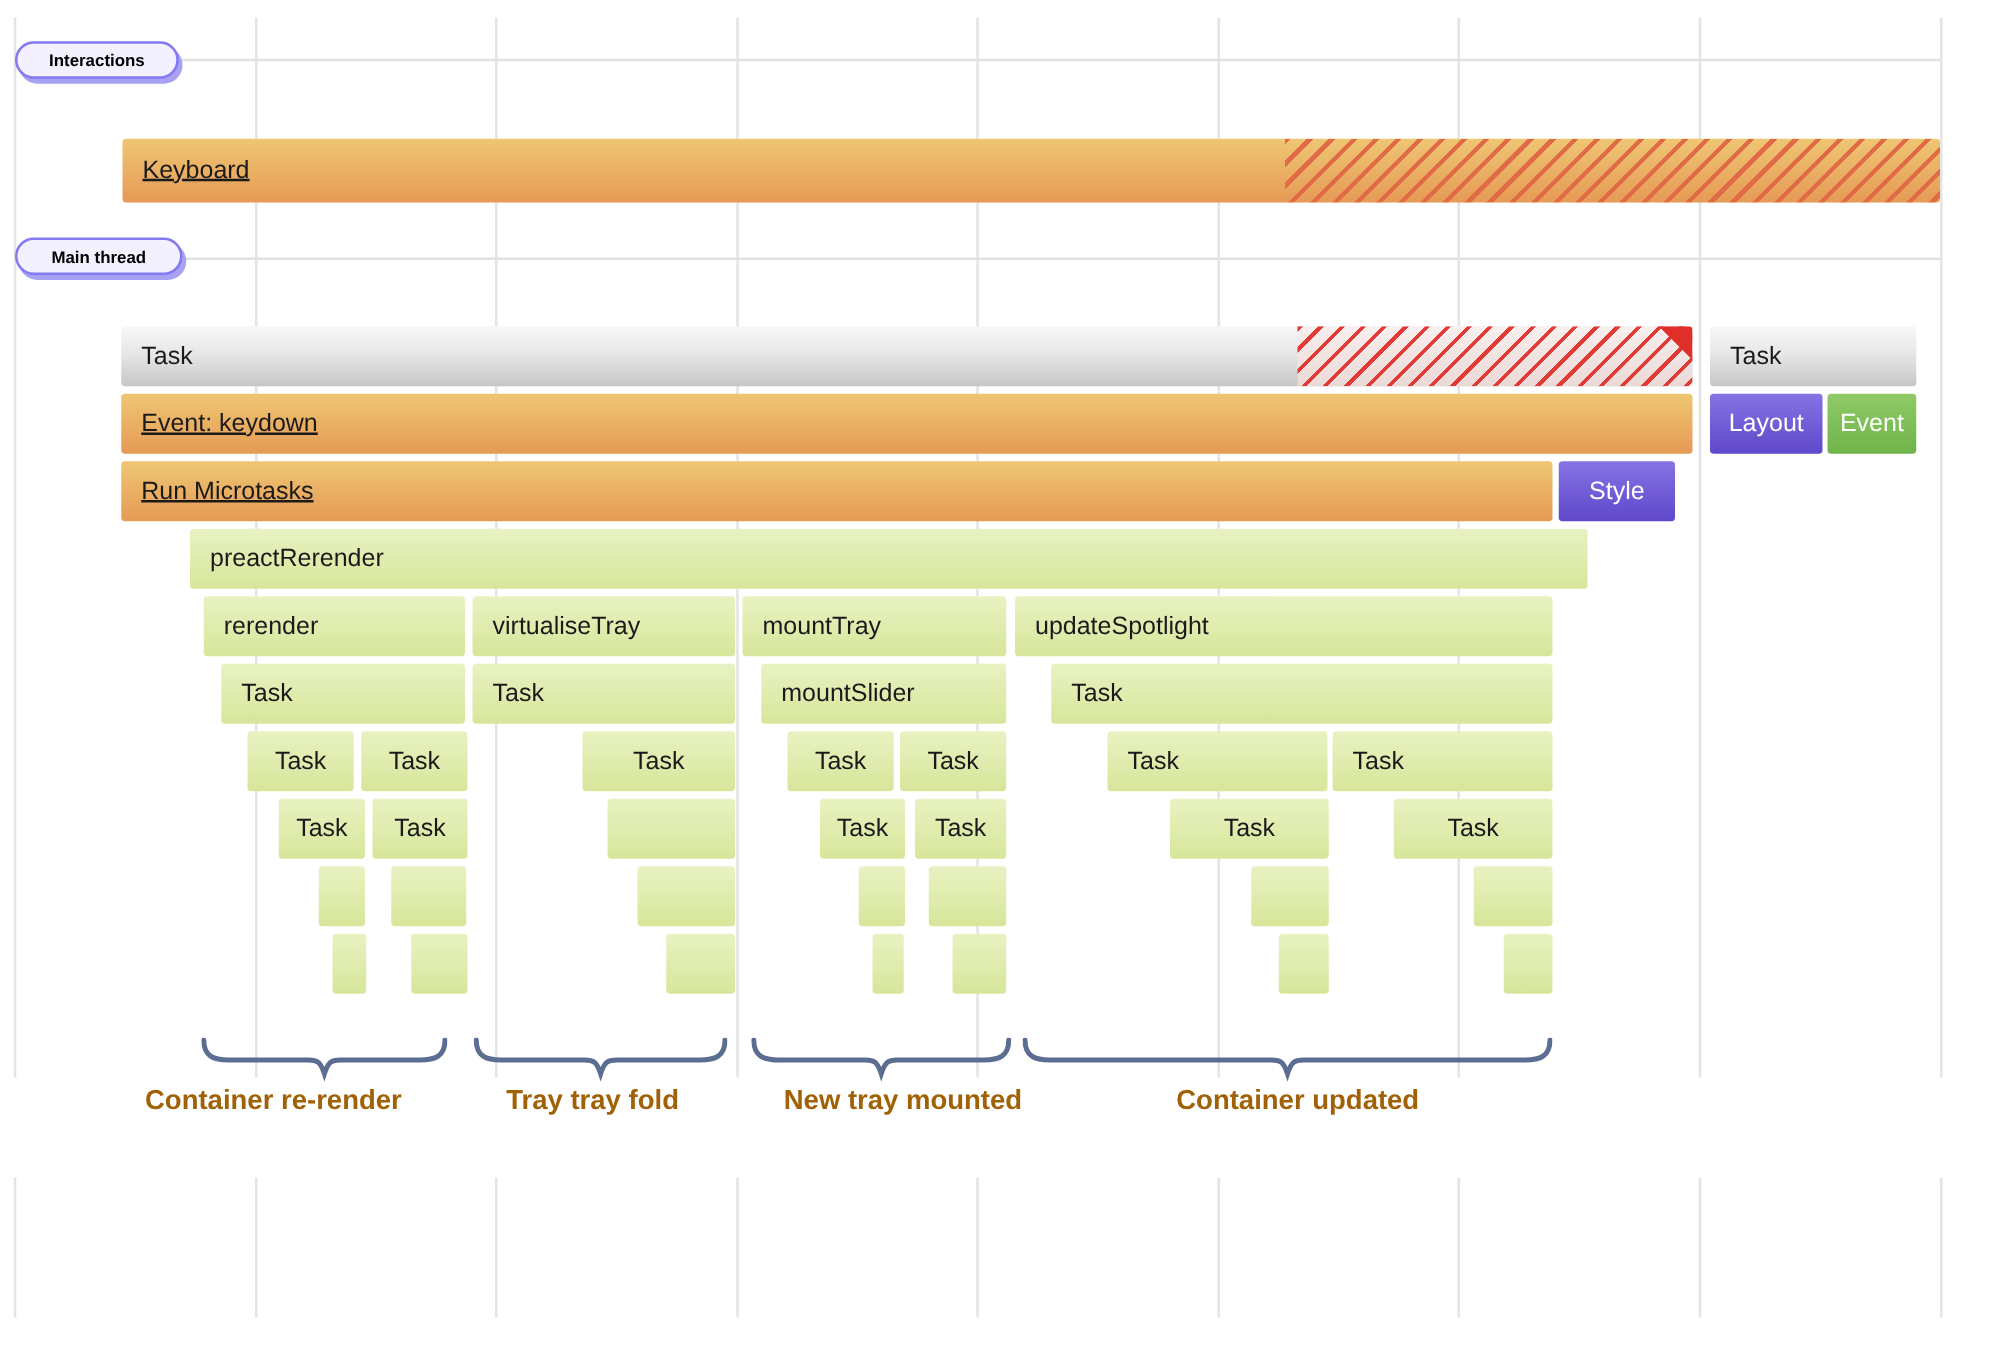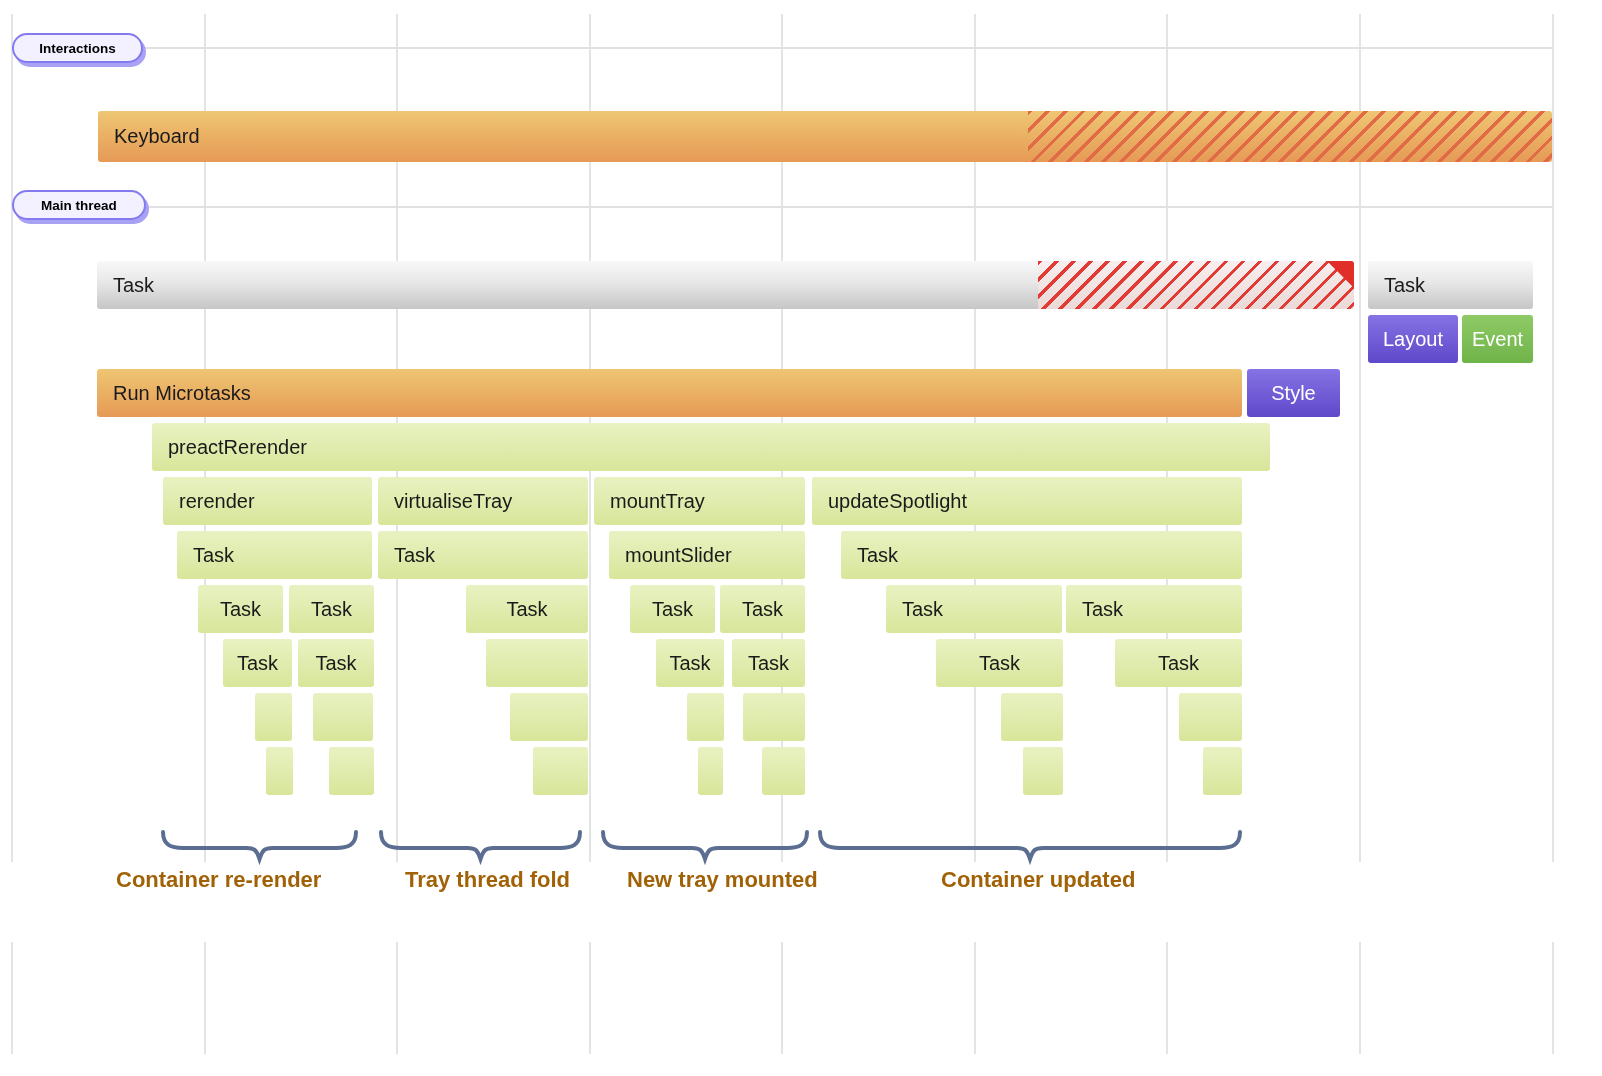--- a/index.html
+++ b/index.html
@@ -16,21 +16,21 @@
     background:#f3f1ff; color:#000000; font-size:13.5px; font-weight:bold;
     display:flex; align-items:center; justify-content:center;
     box-shadow:3px 4px 0 #a9a1f4; box-sizing:border-box; z-index:4;
   }
 
   .bar {
     position:absolute; height:48px; border-radius:3px; box-sizing:border-box;
     font-size:20px; color:#1a1a1a; line-height:48px; padding-left:16px;
     white-space:nowrap; overflow:hidden; z-index:3;
   }
-  .orange { background:linear-gradient(#eec673,#e69a55); }
+  .orange { background:linear-gradient(#eec673,#e69a55);text-decoration:underline; }
   .gray   { background:linear-gradient(#f8f8f8 0%,#e7e7e7 45%,#c6c6c6 100%); }
   .green  { background:linear-gradient(#e8f2c2,#d7e69a); }
   .purple { background:linear-gradient(#8673e4,#5f48ca); color:#ffffff; text-align:center; padding-left:0; }
   .paintg { background:linear-gradient(#8fca66,#6fb449); color:#ffffff; text-align:center; padding-left:0; }
   .c { text-align:center; padding-left:0; }
 
   .kb { top:111px; height:51px; line-height:51px; }
   .kb-hatch {
     position:absolute; top:0; right:0; width:524px; height:100%;
     background:repeating-linear-gradient(135deg,#e06b46 0 3.5px,rgba(0,0,0,0) 3.5px 12.5px);
@@ -81,20 +81,21 @@
   </div>
 
   <div class="bar gray" style="left:97px; top:261px; width:1257px;">
     <span>Task</span>
     <span class="task-hatch">
         <span class="tri"></span>
       </span>
   </div>
   <div class="bar gray" style="left:1368px; top:261px; width:165px;">Task</div>
 
+  <div class="bar orange" style="left:97px; top:315px; width:1257px;">Event: keydown</div>
   <div class="bar purple" style="left:1368px; top:315px; width:90px;">Layout</div>
   <div class="bar paintg" style="left:1462px; top:315px; width:71px;">Event</div>
 
   <div class="bar orange" style="left:97px; top:369px; width:1145px;">Run Microtasks</div>
   <div class="bar purple" style="left:1247px; top:369px; width:93px;">Style</div>
 
   <div class="bar green" style="left:124px; top:423px; width:1118px;margin-left:28px;">preactRerender</div>
 
   <div class="bar green" style="left:163px; top:477px; width:209px;">rerender</div>
   <div class="bar green" style="left:378px; top:477px; width:210px;">virtualiseTray</div>
@@ -145,17 +146,17 @@
     <path d="M2,2 C2,15 10,18 22,18 L88.5,18 C96.5,18 98.5,20 101.5,29 C104.5,20 106.5,18 114.5,18 L181,18 C193,18 201,15 201,2" fill="none" stroke="#5b6e91" stroke-width="4" stroke-linecap="round"></path>
   </svg>
   <svg class="brace" style="left:601px" width="208" height="36">
     <path d="M2,2 C2,15 10,18 22,18 L91,18 C99,18 101,20 104,29 C107,20 109,18 117,18 L186,18 C198,18 206,15 206,2" fill="none" stroke="#5b6e91" stroke-width="4" stroke-linecap="round"></path>
   </svg>
   <svg class="brace" style="left:818px" width="424" height="36">
     <path d="M2,2 C2,15 10,18 22,18 L199,18 C207,18 209,20 212,29 C215,20 217,18 225,18 L402,18 C414,18 422,15 422,2" fill="none" stroke="#5b6e91" stroke-width="4" stroke-linecap="round"></path>
   </svg>
 
   <div class="alabel" style="left:116px">Container re-render</div>
-  <div class="alabel" style="left:405px">Tray thread fold</div>
+  <div class="alabel" style="left:405px">Tray tray fold</div>
   <div class="alabel" style="left:627px">New tray mounted</div>
   <div class="alabel" style="left:941px">Container updated</div>
 
 </div>
 
 </body></html>

